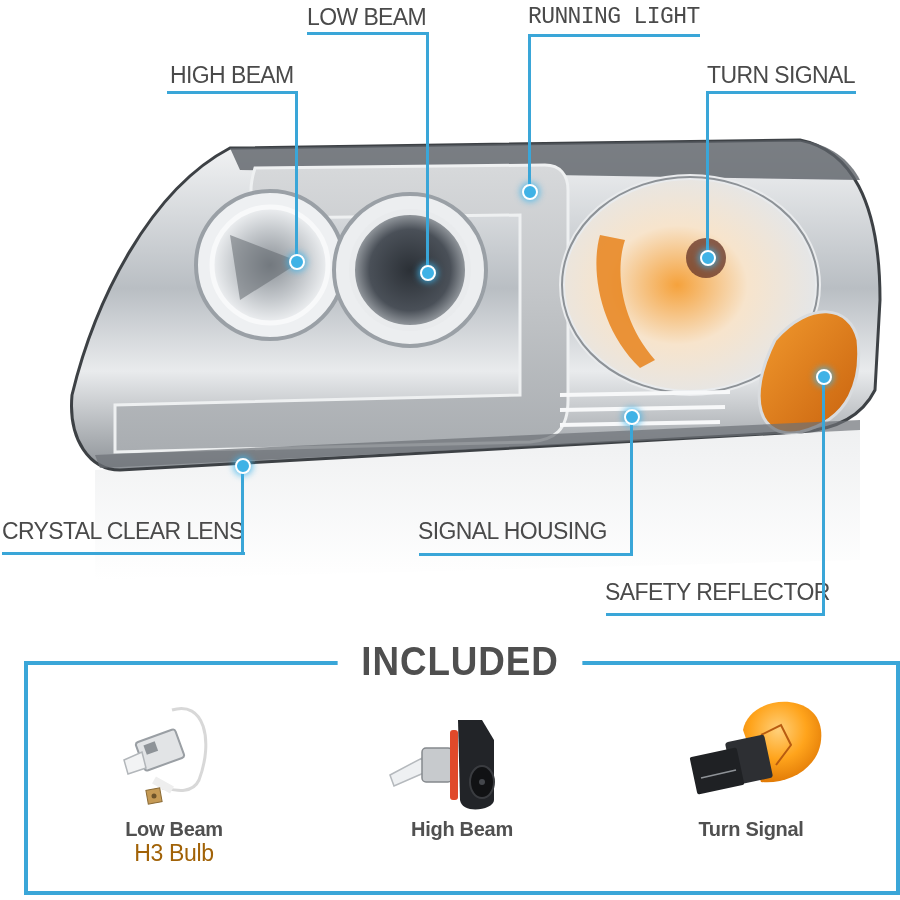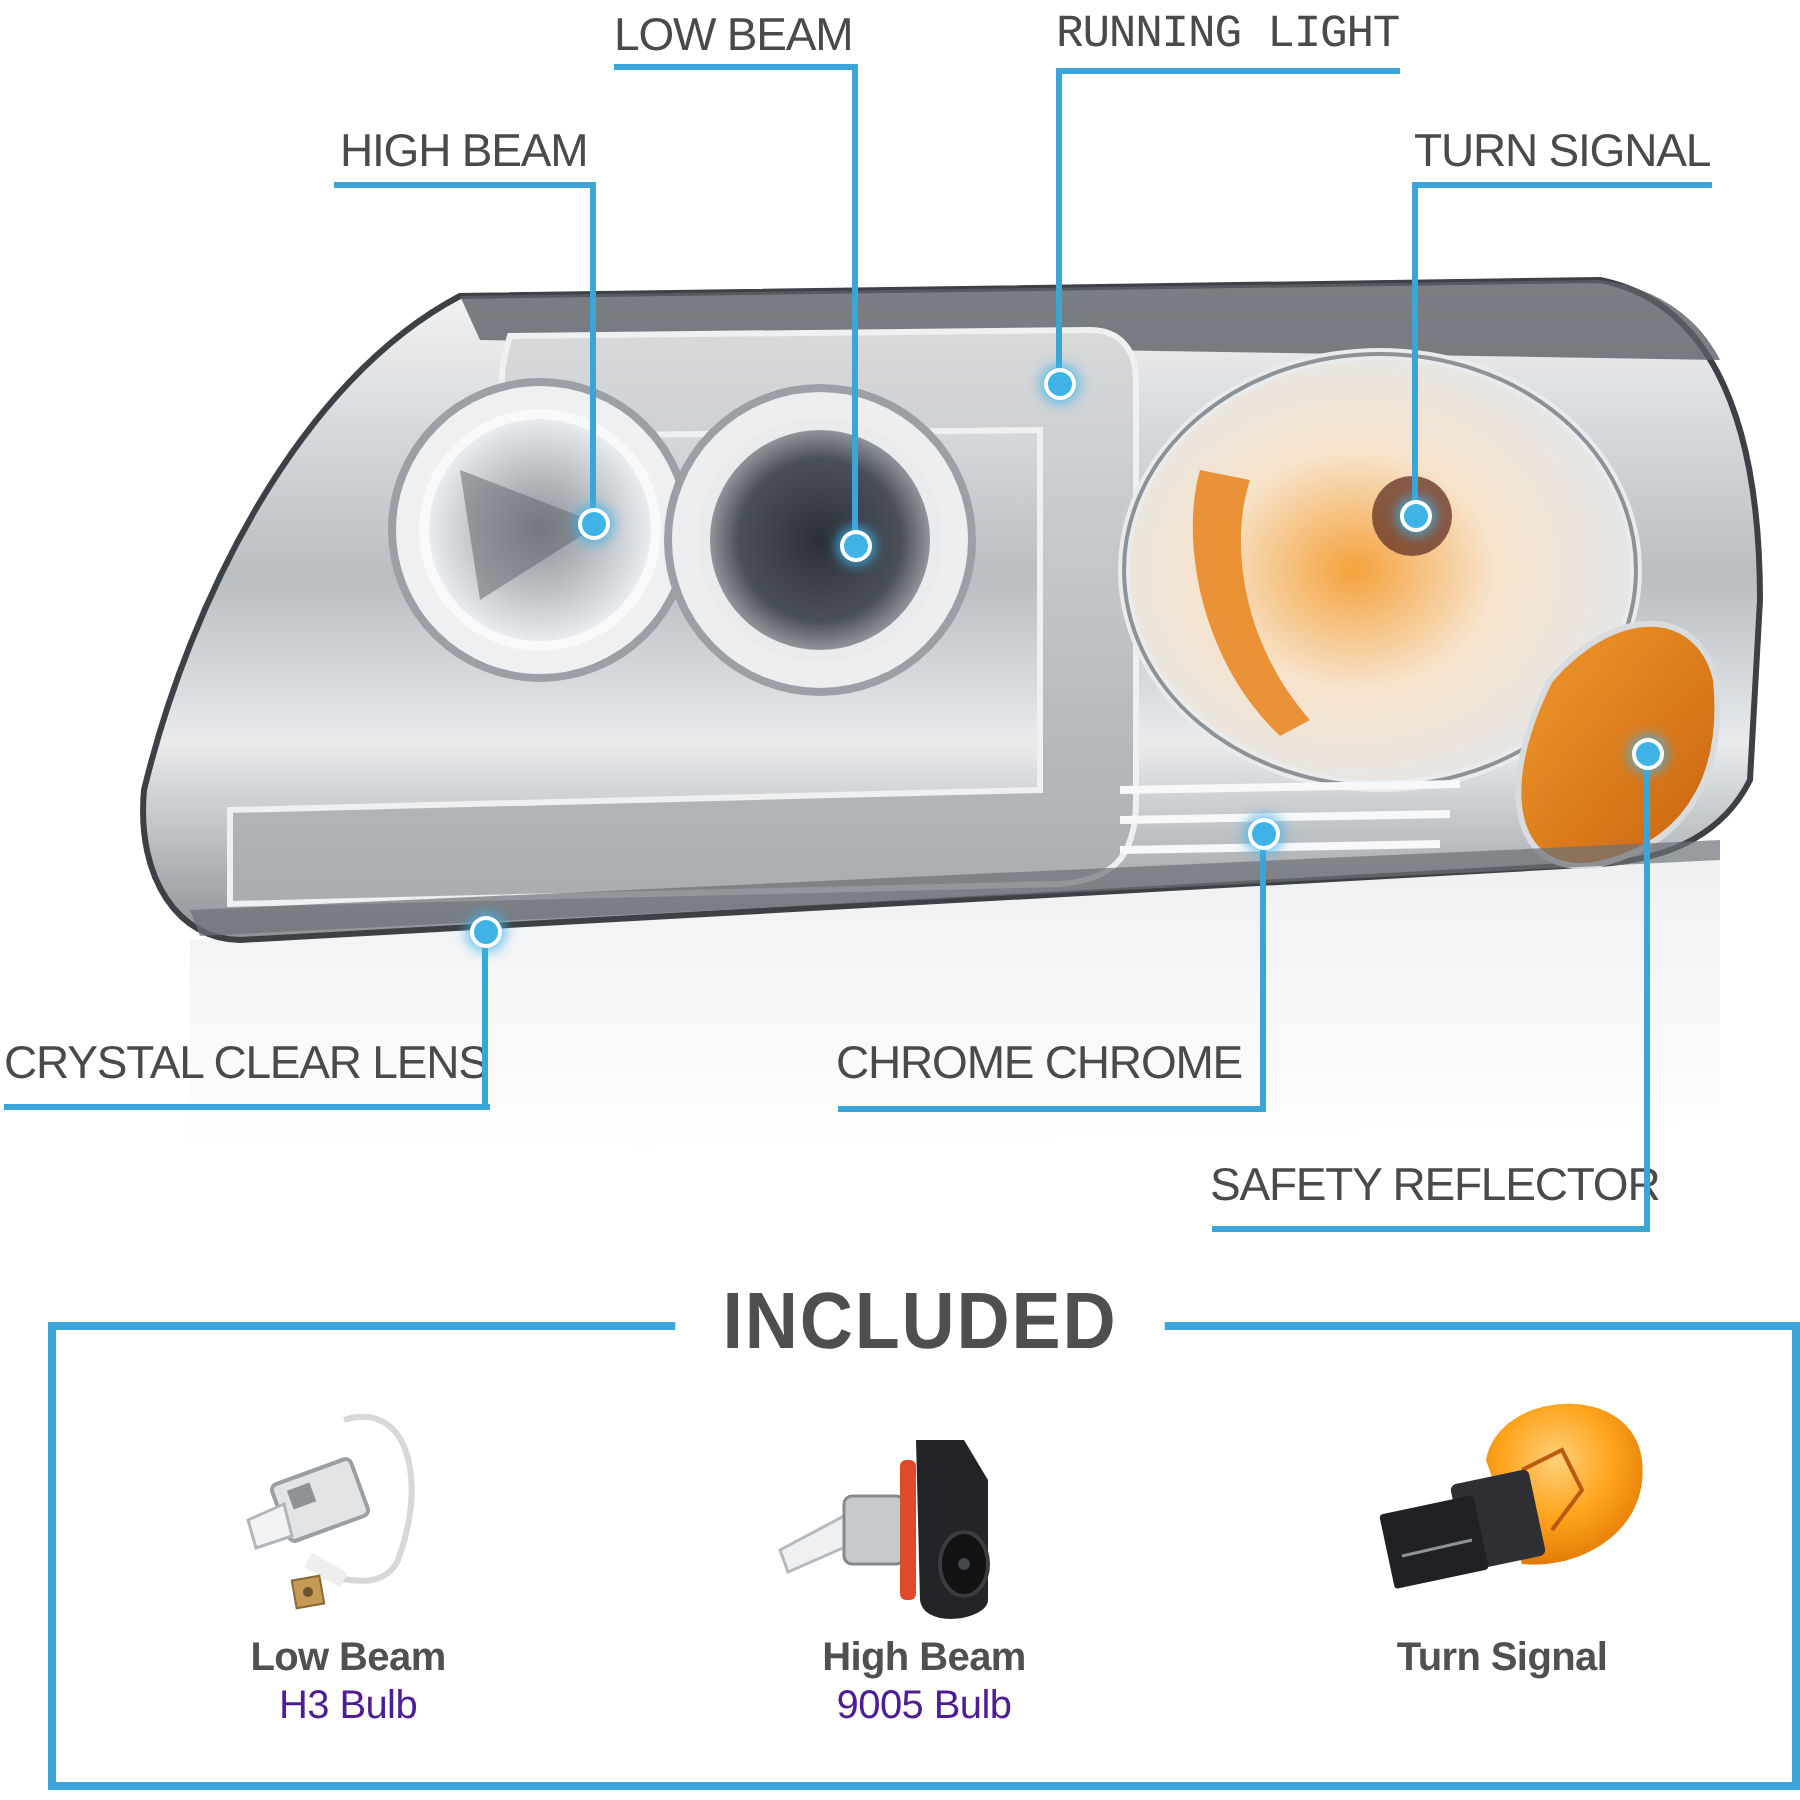--- a/index.html
+++ b/index.html
@@ -22,21 +22,21 @@
     }
     .included-title {
       position:absolute; left:327px; top:638px; width:266px; height:46px;
       background:#ffffff; text-align:center;
       font-family:"Liberation Sans", sans-serif; font-weight:bold; font-size:40px;
       color:#4f4f4f; letter-spacing:1px; line-height:46px; transform:scaleX(0.92);
     }
     .bulb-card { position:absolute; top:690px; width:240px; text-align:center; }
     .bulb-img { position:relative; height:125px; width:240px; }
     .bulb-name { font-weight:bold; font-size:20px; color:#505050; line-height:24px; margin-top:2px; letter-spacing:-0.3px;}
-    .bulb-type { font-size:20px; color:#4c1d95; line-height:24px; letter-spacing:-0.3px;}
+    .bulb-type { font-size:23px; color:#a16207; line-height:24px; letter-spacing:-0.3px;}
   </style>
 </head>
 <body>
 
 <div class="stage">
 
   <svg class="lamp-svg" viewBox="0 0 900 900" xmlns="http://www.w3.org/2000/svg">
     <defs>
       <linearGradient id="chromeG" x1="0" y1="0" x2="0" y2="1">
         <stop offset="0" stop-color="#f4f5f6"></stop>
@@ -133,21 +133,21 @@
   </div>
 
   <div class="callout">
     <span class="callout-label" style="left:2px; top:520px;">CRYSTAL CLEAR LENS</span>
     <div class="line" style="left:2px; top:552px; width:243px; height:3px;"></div>
     <div class="line" style="left:241px; top:466px; width:3px; height:89px;"></div>
     <div class="dot" style="left:243px; top:466px;"></div>
   </div>
 
   <div class="callout">
-    <span class="callout-label" style="left:418px; top:520px;">CHROME CHROME</span>
+    <span class="callout-label" style="left:418px; top:520px;">SIGNAL HOUSING</span>
     <div class="line" style="left:419px; top:553px; width:214px; height:3px;"></div>
     <div class="line" style="left:630px; top:417px; width:3px; height:139px;"></div>
     <div class="dot" style="left:632px; top:417px;"></div>
   </div>
 
   <div class="callout">
     <span class="callout-label" style="left:605px; top:581px;">SAFETY REFLECTOR</span>
     <div class="line" style="left:606px; top:613px; width:219px; height:3px;"></div>
     <div class="line" style="left:822px; top:377px; width:3px; height:239px;"></div>
     <div class="dot" style="left:824px; top:377px;"></div>
@@ -177,21 +177,20 @@
       <svg width="240" height="125" viewBox="0 0 240 125">
         <path d="M48 85 L 80 68 L 84 82 L 52 96 Z" fill="#eef0f2" stroke="#b5b9bd" stroke-width="1.5"></path>
         <rect x="80" y="58" width="30" height="34" rx="4" fill="#c7cacd" stroke="#85898d" stroke-width="1.5"></rect>
         <rect x="108" y="40" width="8" height="70" rx="3" fill="#e0492a"></rect>
         <path d="M116 30 L 140 30 L 152 50 L 152 110 C 152 120, 120 125, 118 110 Z" fill="#222428"></path>
         <ellipse cx="140" cy="92" rx="12" ry="16" fill="#111214" stroke="#3a3c40" stroke-width="2"></ellipse>
         <circle cx="140" cy="92" r="3" fill="#44474c"></circle>
       </svg>
     </div>
     <div class="bulb-name">High Beam</div>
-    <div class="bulb-type">9005 Bulb</div>
   </div>
 
   <div class="bulb-card" style="left:631px;">
     <div class="bulb-img">
       <svg width="240" height="125" viewBox="0 0 240 125">
         <defs>
           <radialGradient id="ambBulb" cx="0.45" cy="0.35" r="0.65">
             <stop offset="0" stop-color="#ffd07a"></stop>
             <stop offset="0.55" stop-color="#ffa41c"></stop>
             <stop offset="1" stop-color="#e27b06"></stop>

